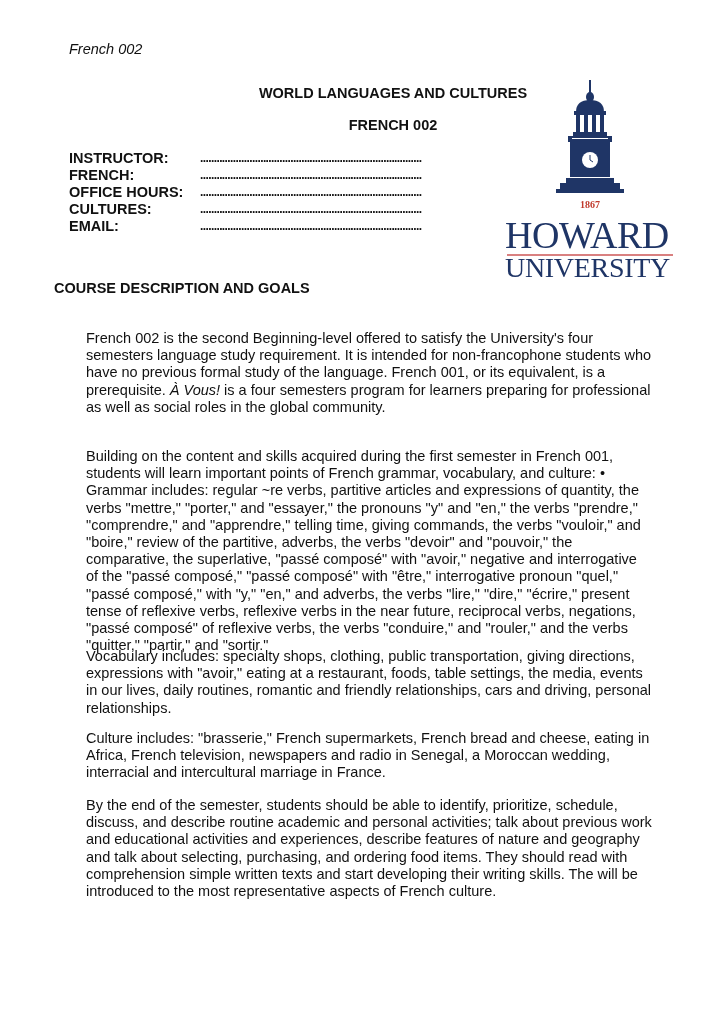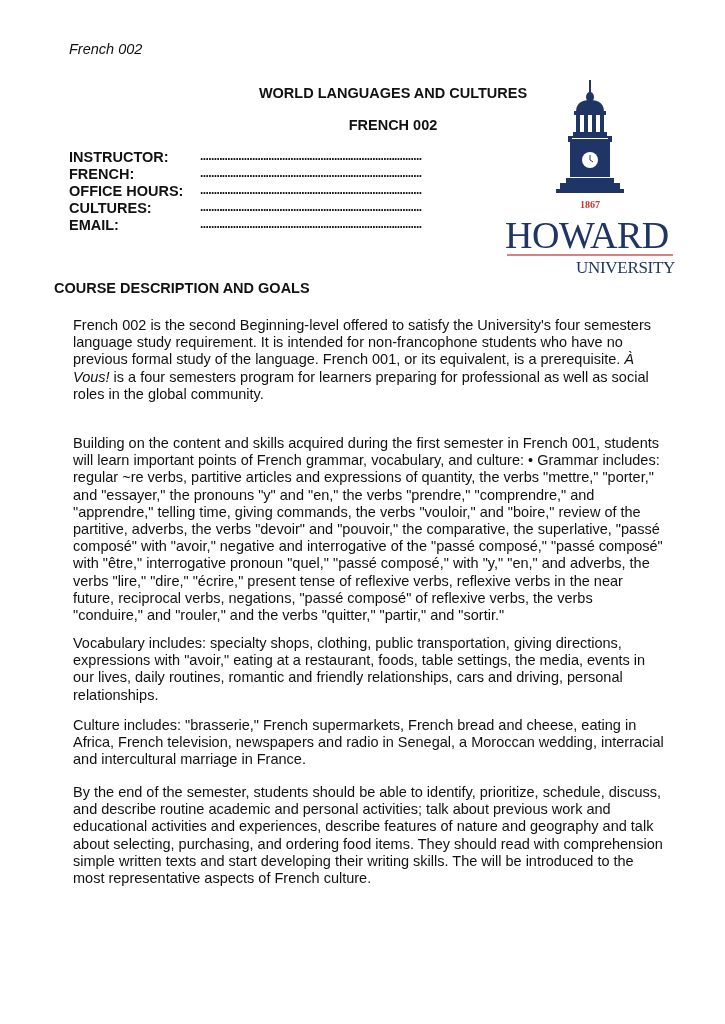--- a/index.html
+++ b/index.html
@@ -11,49 +11,49 @@
       position: absolute; left: 69px; top: 41px;
       font-style: italic; font-size: 14.5px;
     }
     .title {
       position: absolute; left: 0; width: 725px; text-align: center;
       font-weight: bold; font-size: 14.5px;
     }
     .title.t1 { top: 85px; left: 193px; width: 400px; }
     .title.t2 { top: 117px; left: 193px; width: 400px; }
     .contact { position: absolute; left: 69px; top: 149px; }
-    .contact-row { display: flex; height: 17px; align-items: flex-start; }
+    .contact-row { display: flex; height: 17px; align-items: center; }
     .contact-label { width: 131px; font-weight: bold; font-size: 14.5px; }
     .contact-dots {
       width: 272px; font-weight: bold; font-size: 12px; letter-spacing: -0.6px;
       overflow: hidden; white-space: nowrap;
     }
     .logo { position: absolute; left: 500px; top: 78px; width: 180px; height: 200px; }
     .logo svg { display: block; }
     .logo-year {
       position: absolute; left: 0; width: 180px; top: 121px; text-align: center;
       font-family: "Liberation Serif", serif; font-weight: bold; font-size: 10px; color: #c0392b;
     }
     .logo-howard {
       position: absolute; left: 5px; width: 170px; top: 137px; 
       font-family: "Liberation Serif", serif; font-size: 38px; color: #1f3566;
       letter-spacing: -0.5px; line-height: 40px;
     }
     .logo-rule { position: absolute; left: 7px; width: 166px; top: 176px; height: 2px; background: #d98080; }
     .logo-univ {
-      position: absolute; left: 5px; width: 170px; top: 176px; text-align: right;
-      font-family: "Liberation Serif", serif; font-size: 17px; color: #1f3566;
+      position: absolute; left: 5px; width: 170px; top: 176px; text-align: left;
+      font-family: "Liberation Serif", serif; font-size: 28px; color: #1f3566;
       letter-spacing: -0.3px; line-height: 28px;
     }
     .section-heading {
       position: absolute; left: 54px; top: 280px;
       font-weight: bold; font-size: 14.5px;
     }
     .body-text { position: absolute; left: 69px; width: 600px; font-size: 14.5px; line-height: 17.2px; }
-    .body-text p { margin: 4px; }
+    .body-text p { margin: 17px; }
     .p1 { top: 313px; }
     .p2 { top: 431px; }
     .p3 { top: 631px; }
     .p4 { top: 713px; }
     .p5 { top: 780px; }
   </style>
 </head>
 <body>
 
 <div class="running-header">French 002</div>

